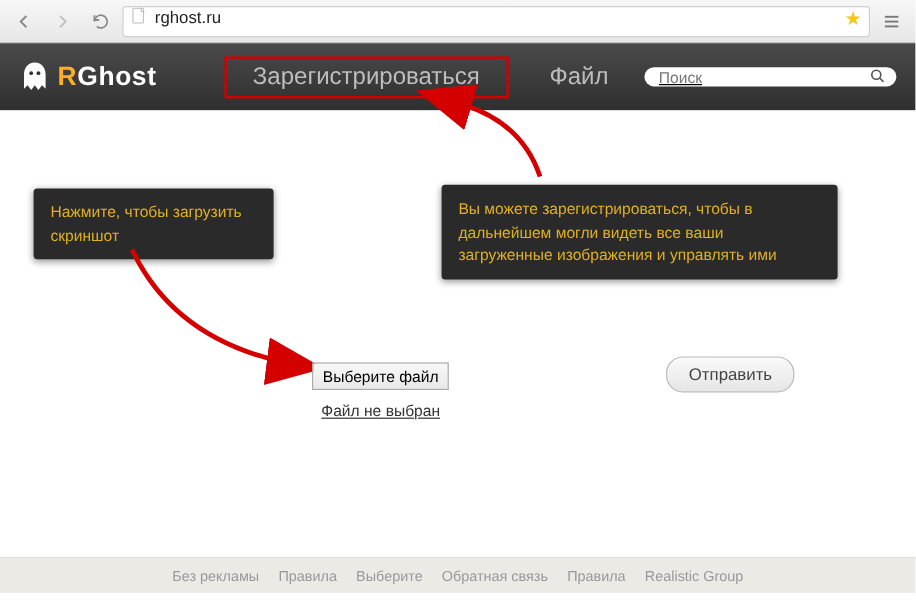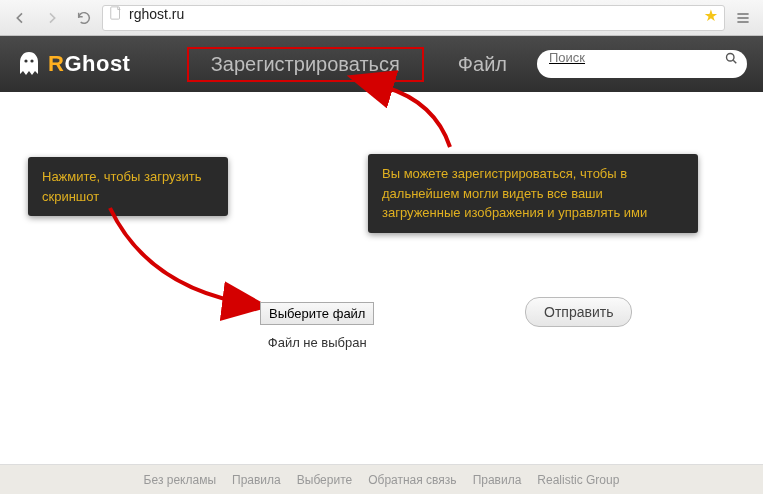--- a/index.html
+++ b/index.html
@@ -63,24 +63,24 @@
     position: relative;
   }
   .header-link {
     color: #bdbdbd;
     font-size: 20px;
     text-decoration: none;
     cursor: pointer;
   }
   .login-link { margin: 0 10px; }
   .search-wrap {
-    width: 210px; height: 28px;
+    width: 210px; height: 16px;
     background: #fff;
     border-radius: 14px;
-    display: flex; align-items: flex-start;
+    display: flex; align-items: flex-end;
     padding: 0 10px 0 12px;
     text-decoration: underline;
   }
   .search-input {
     border: none; outline: none;
     flex: 1;
     font-size: 13px;
     color: #555;
     background: transparent;
   }
@@ -121,24 +121,25 @@
     font-size: 13px;
     padding: 3px 8px;
     background: linear-gradient(#f8f8f8,#e8e8e8);
     border: 1px solid #aaa;
     cursor: pointer;
     font-family: inherit;
   }
   .no-file {
     font-size: 13px;
     color: #333;
+    text-decoration: underline;
   }
   .submit-btn {
     position: absolute;
-    left: 525px; top: 205px;
+    left: 555px; top: 205px;
     font-size: 14px;
     padding: 6px 18px;
     background: linear-gradient(#fafafa,#e6e6e6);
     border: 1px solid #bbb;
     border-radius: 14px;
     cursor: pointer;
     color: #444;
     font-family: inherit;
   }
 

